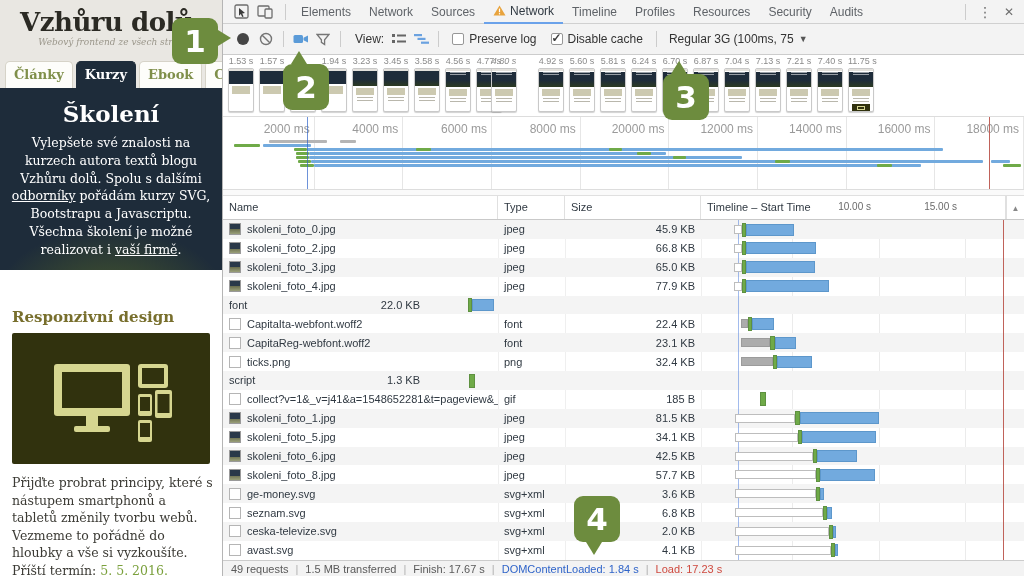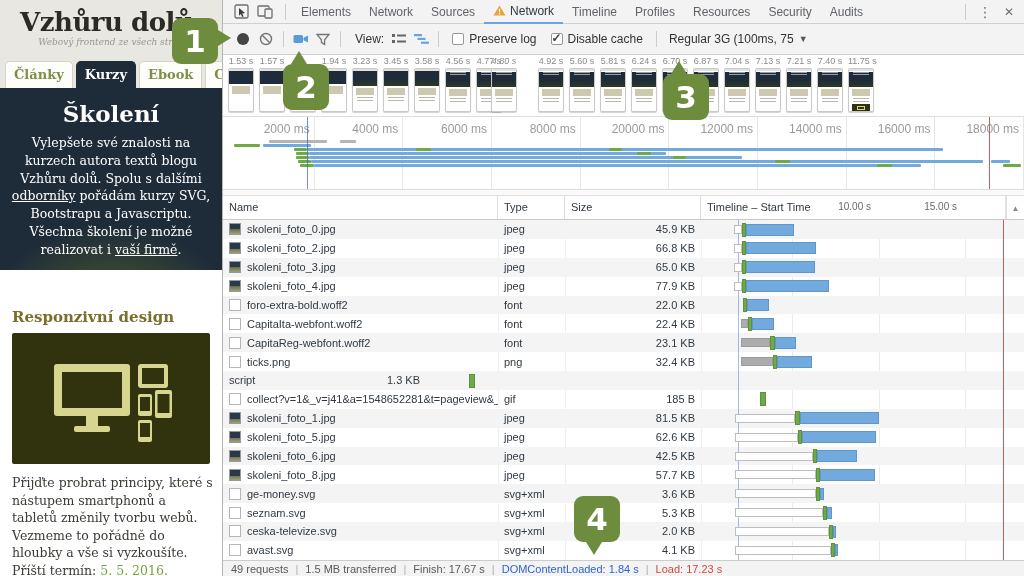--- a/index.html
+++ b/index.html
@@ -650,24 +650,20 @@
             </div>
             <div class="c-type">jpeg</div>
             <div class="c-size">77.9 KB</div>
             <div class="c-tl">
               <div class="seg wait" style="left: 33.05px; width: 7.7625px;"></div>
               <div class="seg green" style="left: 40.8125px; width: 4.3125px;"></div>
               <div class="seg blue" style="left: 45.125px; width: 82.8px;"></div>
             </div>
           </div>
           <div class="req-row alt">
-            <div class="c-name">
-              <span class="req-icon doc"></span>
-              <span>foro-extra-bold.woff2</span>
-            </div>
             <div class="c-type">font</div>
             <div class="c-size">22.0 KB</div>
             <div class="c-tl">
               <div class="seg green" style="left: 41.675px; width: 4.3125px;"></div>
               <div class="seg blue" style="left: 45.9875px; width: 22.425px;"></div>
             </div>
           </div>
           <div class="req-row">
             <div class="c-name">
               <span class="req-icon doc"></span>
@@ -737,21 +733,21 @@
               <div class="seg green" style="left: 94.2875px; width: 4.3125px;"></div>
               <div class="seg blue" style="left: 98.6px; width: 79.35px;"></div>
             </div>
           </div>
           <div class="req-row">
             <div class="c-name">
               <span class="req-icon image"></span>
               <span>skoleni_foto_5.jpg</span>
             </div>
             <div class="c-type">jpeg</div>
-            <div class="c-size">62.6 KB</div>
+            <div class="c-size">34.1 KB</div>
             <div class="c-tl">
               <div class="seg wait" style="left: 33.9125px; width: 62.9625px;"></div>
               <div class="seg green" style="left: 96.875px; width: 4.3125px;"></div>
               <div class="seg blue" style="left: 101.188px; width: 74.175px;"></div>
             </div>
           </div>
           <div class="req-row alt">
             <div class="c-name">
               <span class="req-icon image"></span>
               <span>skoleni_foto_6.jpg</span>
@@ -789,21 +785,21 @@
               <div class="seg green" style="left: 114.987px; width: 4.3125px;"></div>
               <div class="seg blue" style="left: 119.3px; width: 3.45px;"></div>
             </div>
           </div>
           <div class="req-row">
             <div class="c-name">
               <span class="req-icon doc"></span>
               <span>seznam.svg</span>
             </div>
             <div class="c-type">svg+xml</div>
-            <div class="c-size">5.3 KB</div>
+            <div class="c-size">6.8 KB</div>
             <div class="c-tl">
               <div class="seg wait" style="left: 33.9125px; width: 87.975px;"></div>
               <div class="seg green" style="left: 121.888px; width: 4.3125px;"></div>
               <div class="seg blue" style="left: 126.2px; width: 4.3125px;"></div>
             </div>
           </div>
           <div class="req-row alt">
             <div class="c-name">
               <span class="req-icon doc"></span>
               <span>ceska-televize.svg</span>

